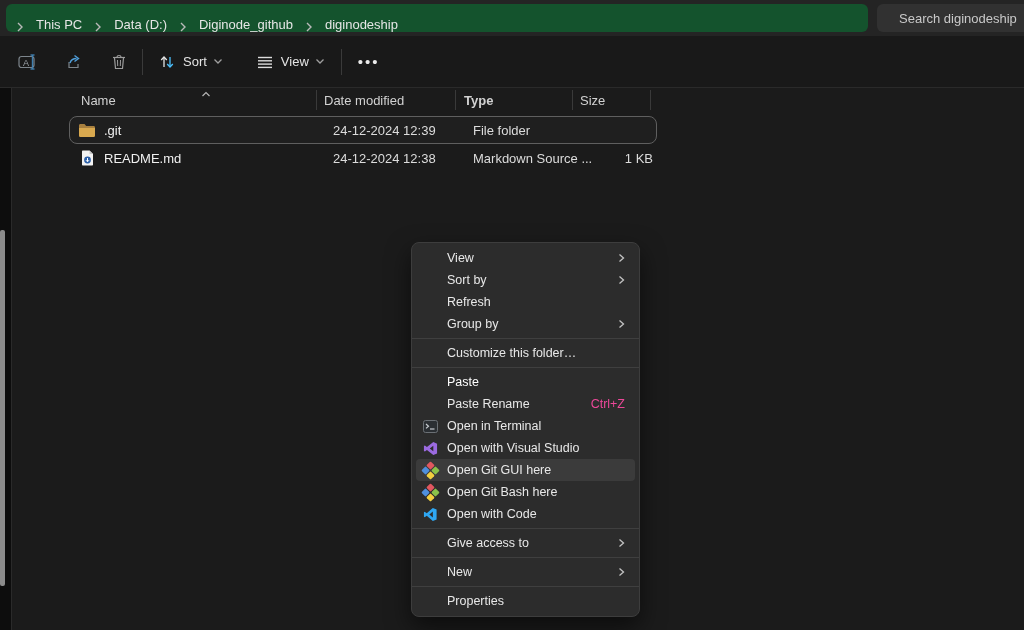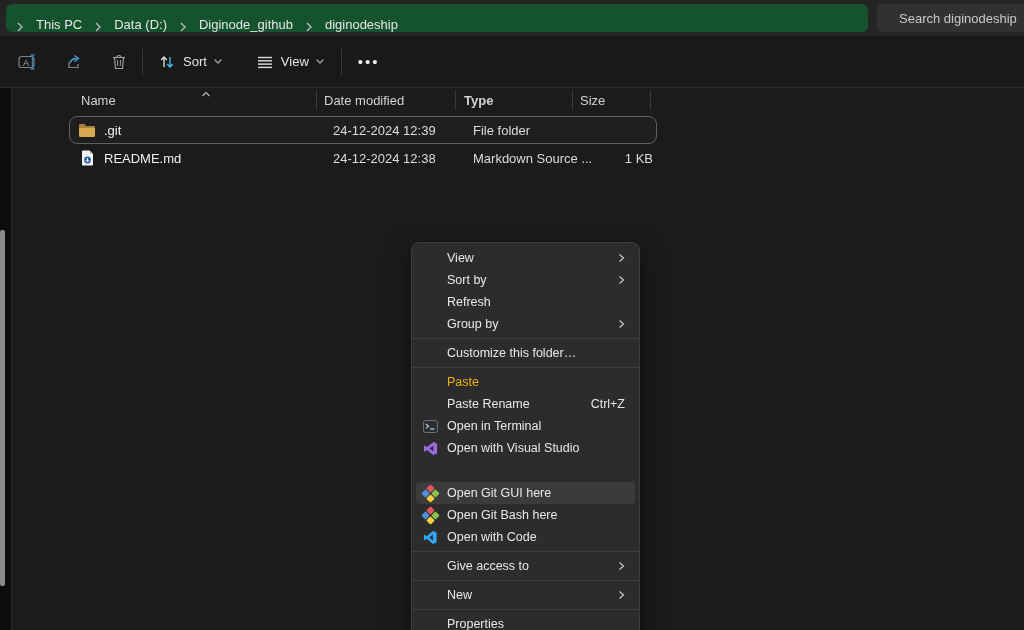--- a/index.html
+++ b/index.html
@@ -74,25 +74,25 @@
     position:absolute; left:411px; top:242px; width:229px;
     background:#2c2c2c; border:1px solid #3d3d3d; border-radius:8px;
     padding:4px 0; box-shadow:0 10px 24px rgba(0,0,0,0.55);
     z-index:10;
   }
   .menu-item {
     position:relative; height:22px; margin:0 4px; border-radius:4px;
     display:flex; align-items:center; padding-left:31px; padding-right:10px;
     color:#e8e8e8; cursor:default; font-size:12.5px;
   }
-  .menu-item.highlighted { background:#3b3b3b;margin-top:23px; }
-  .menu-item.disabled { color:#eab308; }
+  .menu-item.highlighted { background:#3b3b3b; }
+  .menu-item.disabled { color:#ffffff; }
   .mi-icon { position:absolute; left:6px; top:50%; transform:translateY(-50%); width:16px; height:16px; display:flex; align-items:center; justify-content:center; }
   .mi-right { margin-left:auto; display:flex; align-items:center; }
-  .mi-shortcut { color:#e5e5e5; }
+  .mi-shortcut { color:#ec4899; }
   .menu-sep { height:1px; background:#3f3f3f; margin:3px 0; }
 
   
   .git-diamond { width:13px; height:13px; transform:rotate(45deg); display:grid; grid-template-columns:6px 6px; grid-template-rows:6px 6px; gap:1px; }
   .git-diamond span { display:block; border-radius:1px; }
 
   .icon { display:inline-flex; align-items:center; justify-content:center; }
 </style>
 </head>
 <body>

